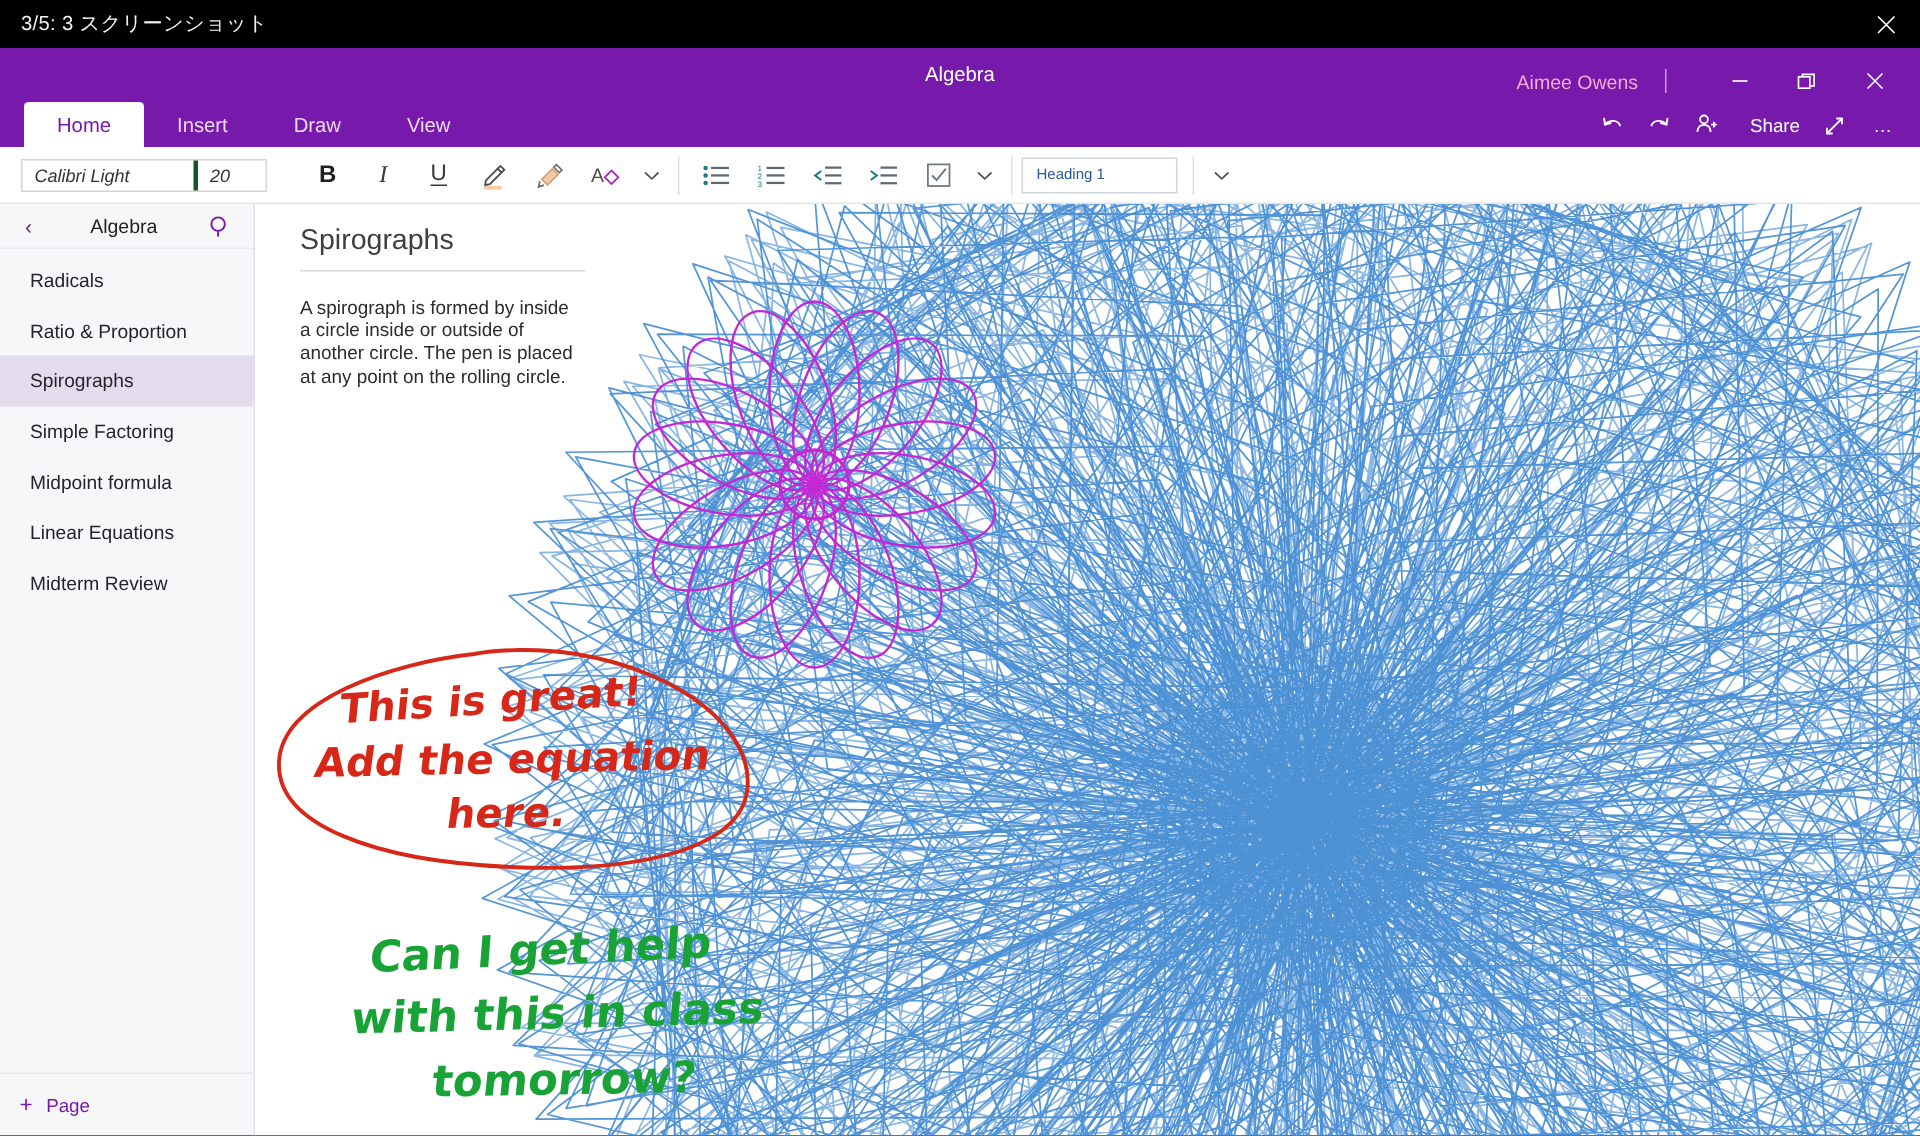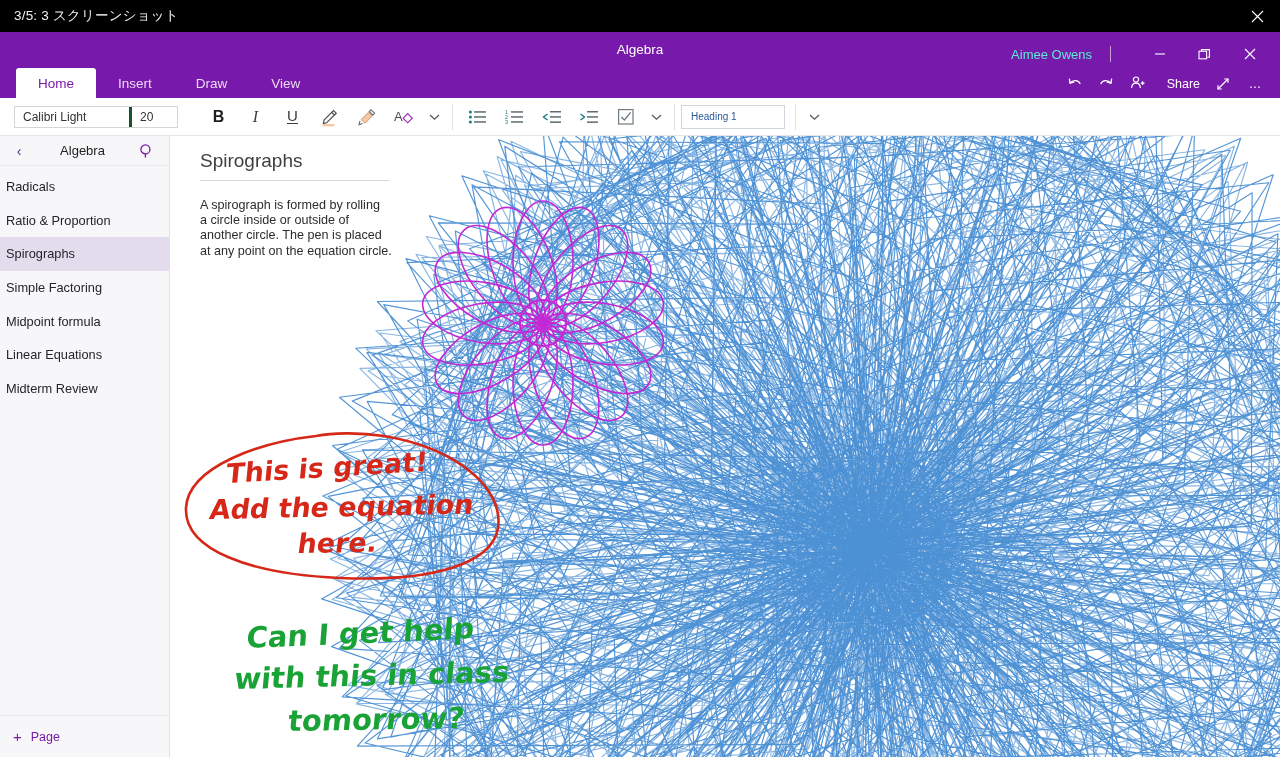--- a/index.html
+++ b/index.html
@@ -29,21 +29,21 @@
     background: #7719aa;
   }
   .app-title {
     position: absolute; left: 0; top: 10px; width: 1280px; text-align: center;
     color: #fff; font-size: 13.5px; pointer-events: none;
   }
   .acct-row {
     position: absolute; right: 8px; top: 8px; height: 28px;
     display: flex; align-items: center; gap: 0;
   }
-  .acct-name { color: #5eead4; font-size: 13px; padding-right: 18px; white-space: nowrap; cursor: pointer; }
+  .acct-name { color: #f9a8d4; font-size: 13px; padding-right: 18px; white-space: nowrap; cursor: pointer; }
   .acct-sep { width: 1px; height: 16px; background: #c89fdd; margin: 0 26px 0 0; }
   .wbtn {
     width: 45px; height: 28px; display: flex; align-items: center; justify-content: center;
     color: #fff; cursor: pointer;
   }
   .wbtn svg { display: block; }
 
   
   .tabs { position: absolute; left: 16px; top: 36px; display: flex; align-items: flex-start; height: 30px; }
   .tab {
@@ -62,21 +62,21 @@
 
   
   .ribbon {
     position: absolute; left: 0; top: 98px; width: 1280px; height: 38px;
     background: #fff; border-bottom: 1px solid #e6e4e6;
     display: flex; align-items: center;
   }
   .rgroup { display: flex; align-items: center; height: 38px; }
   .rsep { width: 1px; height: 26px; background: #e2e0e2; margin: 0 6px; }
   .font-box {
-    margin-left: 14px; display: flex; height: 22px; border: 1px solid #d6d4d6; background: #fff;
+    margin-left: 14px; display: flex; height: 22px; border: 1px solid #d6d4d6; background: #fff; font-style: italic;
   }
   .font-name {
     width: 114px; padding: 0 8px; display: flex; align-items: center;
     font-size: 12px; color: #333; cursor: text; white-space: nowrap; overflow: hidden;
   }
   .font-size {
     width: 48px; padding: 0 8px; display: flex; align-items: center;
     font-size: 12px; color: #333; border-left: 3px solid #14532d; cursor: text;
   }
   .ricon {
@@ -99,21 +99,21 @@
   }
   .sb-head {
     height: 30px; display: flex; align-items: center; padding: 0 10px 0 8px;
     border-bottom: 1px solid #eceaee;
   }
   .sb-back { width: 22px; display: flex; align-items: center; justify-content: center; color: #5c2a7a; font-size: 14px; cursor: pointer; }
   .sb-nbname { flex: 1; text-align: center; font-size: 13px; color: #222; }
   .sb-search { width: 24px; display: flex; align-items: center; justify-content: center; cursor: pointer; }
   .sb-list { padding-top: 4px; }
   .sb-item {
-    height: 33.6px; display: flex; align-items: center; padding-left: 6px;
+    height: 33.6px; display: flex; align-items: center; padding-left: 20px;
     font-size: 12.8px; color: #26242a; cursor: pointer;
   }
   .sb-item.selected { background: #e3dced; }
   .sb-add {
     position: absolute; left: 0; bottom: 0; width: 169px; height: 42px;
     border-top: 1px solid #e7e5e9;
     display: flex; align-items: center; padding-left: 13px; gap: 9px;
     color: #7719aa; font-size: 12.5px; cursor: pointer;
   }
 
@@ -388,24 +388,24 @@
             <circle cx="373" cy="187" r="23" stroke-width="2.2"></circle>
           </g>
         <g id="red-ellipse" stroke-width="2.6" fill="none" stroke-linecap="round" stroke="#d62718">
             <path d="M146 300 C92 306 18 330 16 372 C14 414 80 438 170 442 C262 446 322 428 328 392 C334 352 286 312 214 300 C188 296 162 297 146 300 Z"></path>
           </g>
       </svg>
     </div>
 
     <div class="page-title">Spirographs</div>
     <div class="page-body">
-      <div>A spirograph is formed by rolling</div>
+      <div>A spirograph is formed by inside</div>
       <div>a circle inside or outside of</div>
       <div>another circle. The pen is placed</div>
-      <div>at any point on the equation circle.</div>
+      <div>at any point on the rolling circle.</div>
     </div>
 
     <div class="hand hand-red" style="left:58px; top:322px; font-size:27px; transform:rotate(-3.5deg) skewX(-9deg);">This is great!</div>
     <div class="hand hand-red" style="left:42px; top:358px; font-size:27px; transform:rotate(-1.2deg) skewX(-9deg);">Add the equation</div>
     <div class="hand hand-red" style="left:130px; top:392px; font-size:27px; transform:rotate(-1deg) skewX(-9deg);">here.</div>
 
     <div class="hand hand-green" style="left:78px; top:485px; font-size:29px; transform:rotate(-2.5deg) skewX(-7deg);">Can I get help</div>
     <div class="hand hand-green" style="left:66px; top:526px; font-size:29px; transform:rotate(-1.5deg) skewX(-7deg);">with this in class</div>
     <div class="hand hand-green" style="left:120px; top:568px; font-size:29px; transform:rotate(-1deg) skewX(-7deg);">tomorrow?</div>
   </div>

